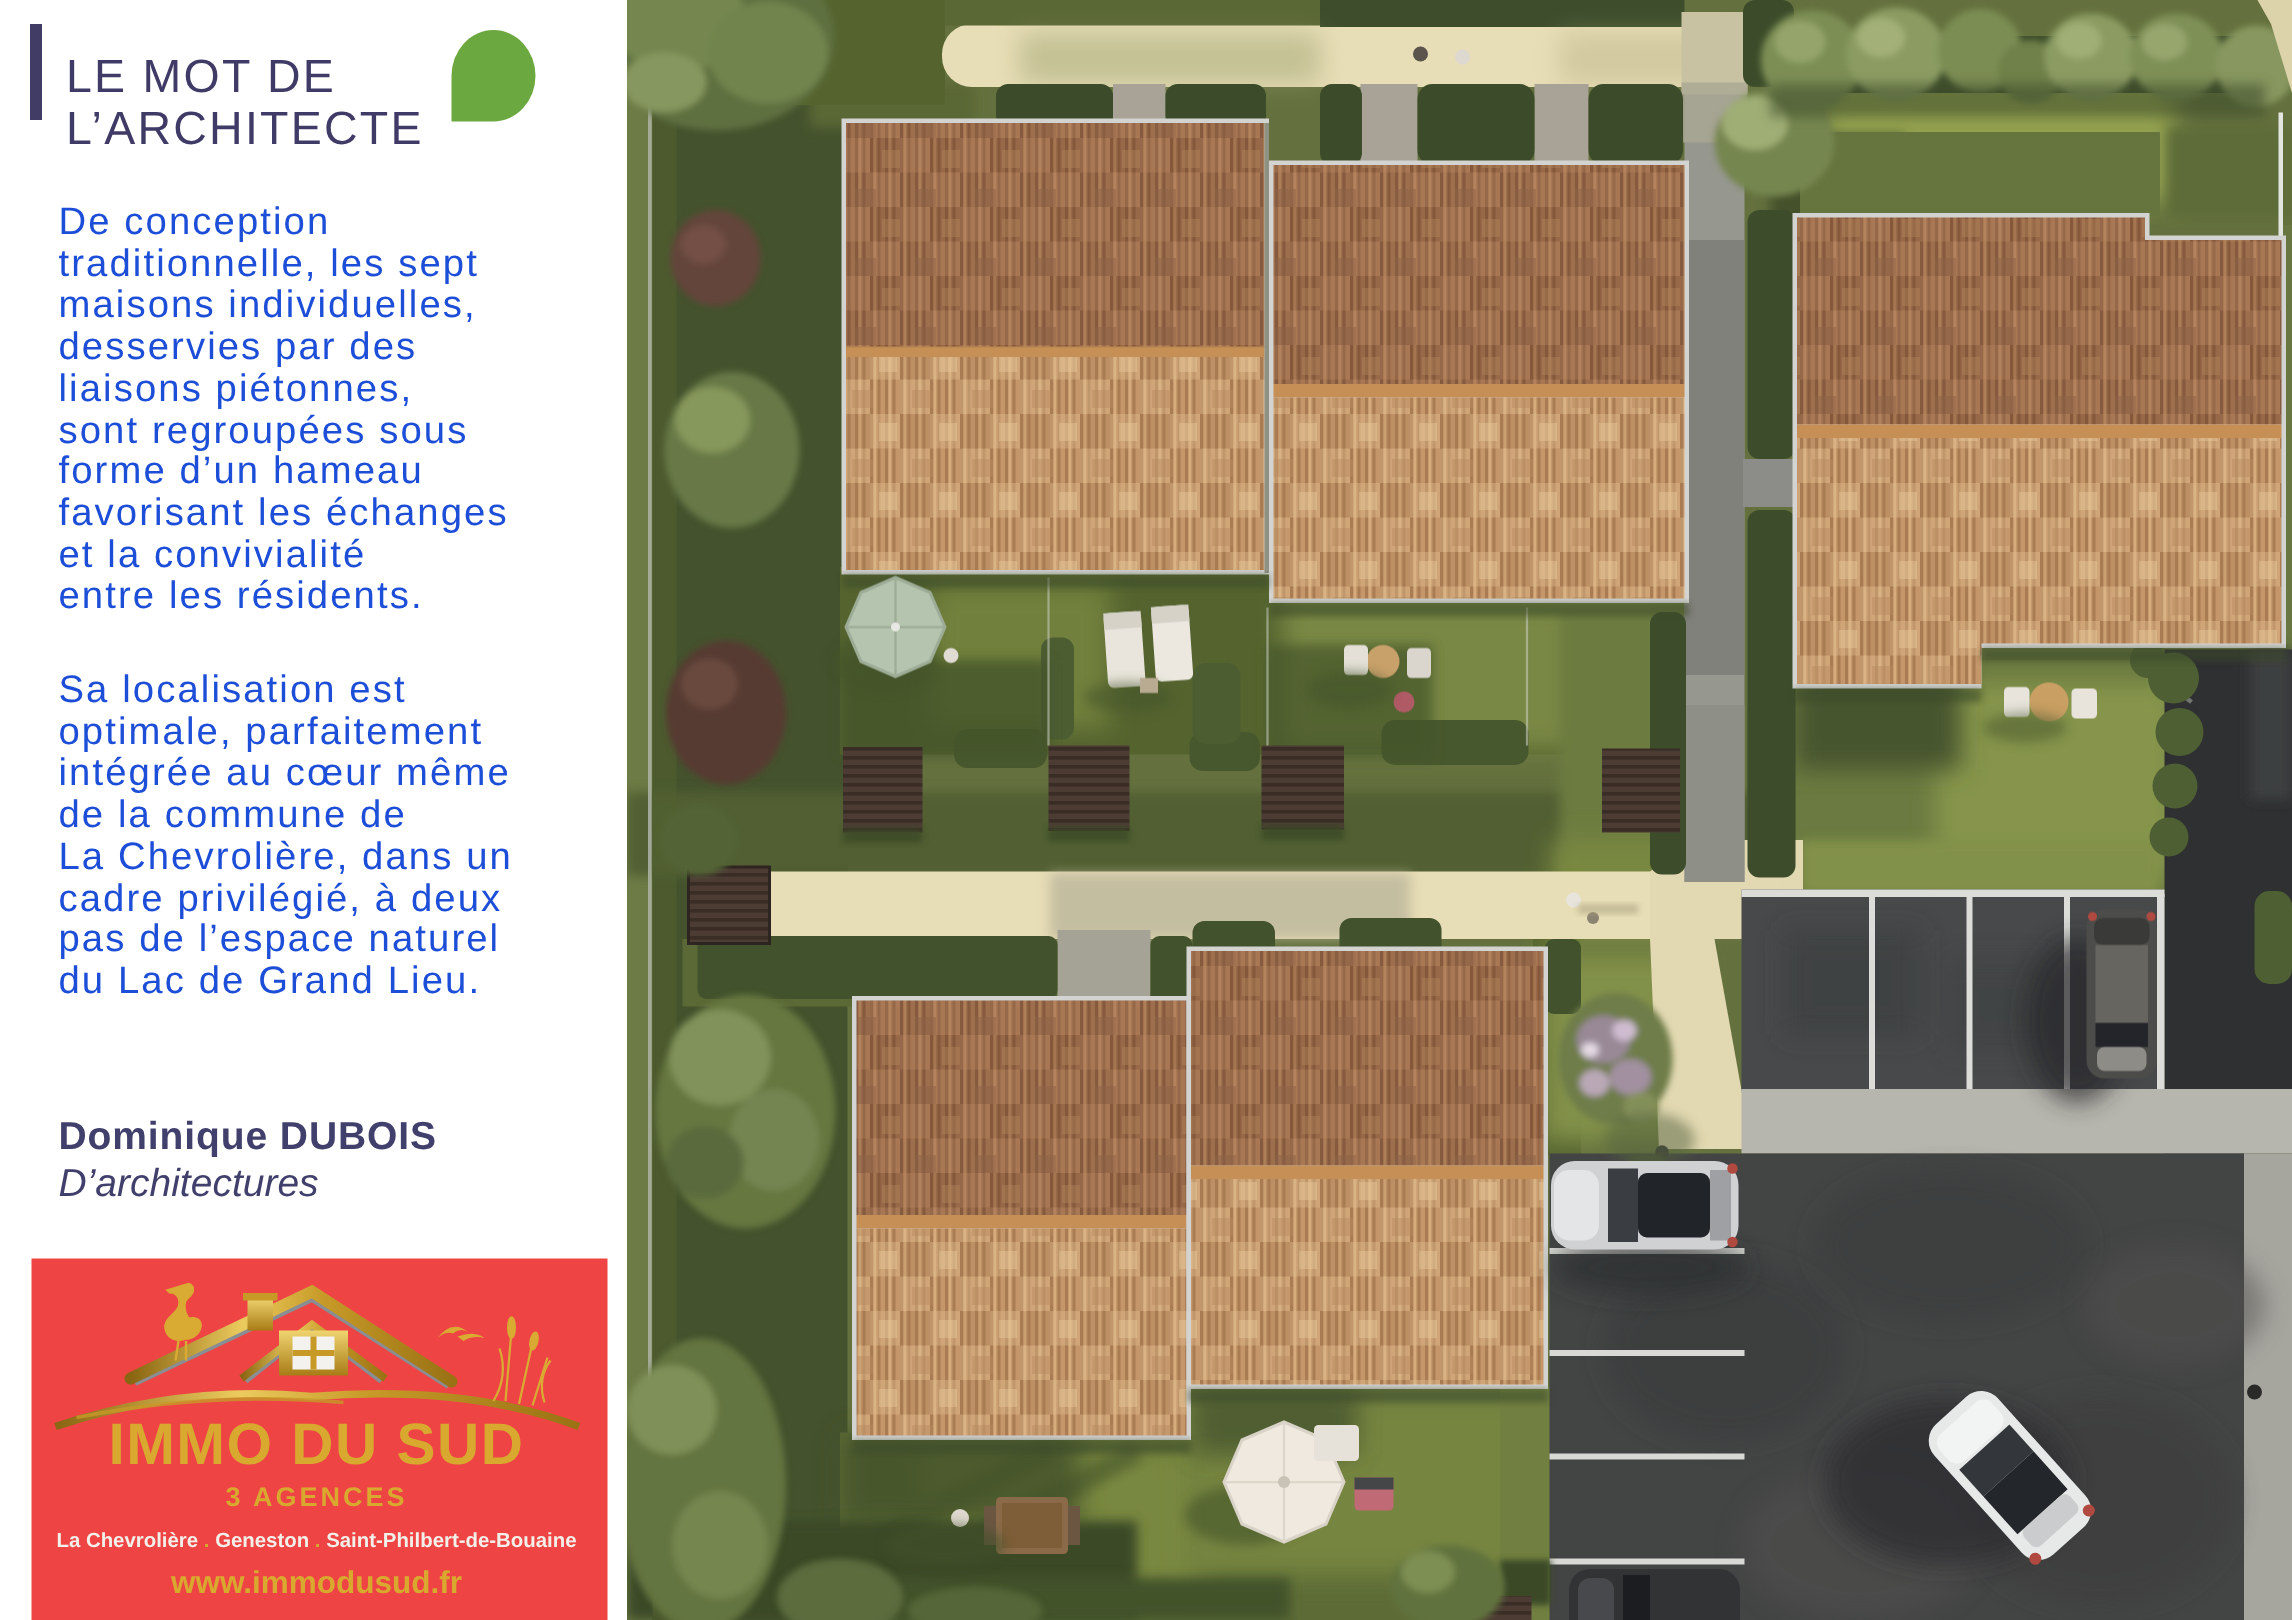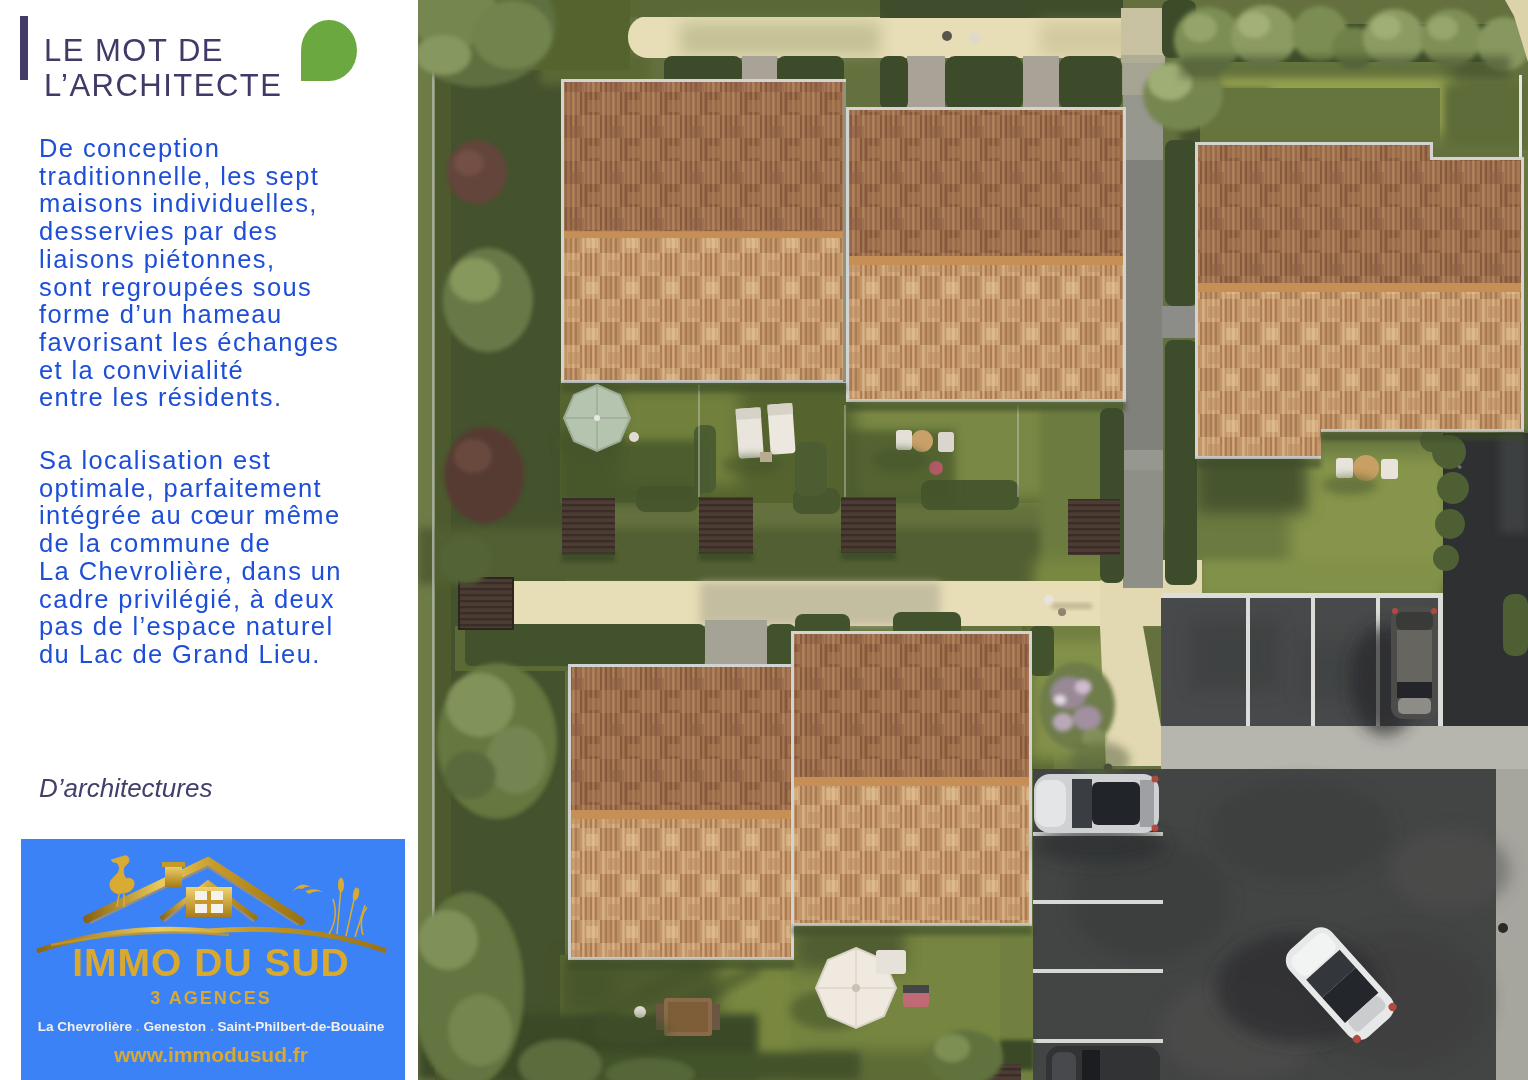--- a/index.html
+++ b/index.html
@@ -7,30 +7,30 @@
        font-family:"Liberation Sans", sans-serif;}
   .abs{position:absolute;}
   #bar{left:20px;top:16px;width:8px;height:64px;background:#413c66;}
   #h1{left:44px;top:2px;font-size:31px;line-height:35px;color:#3f3a66;letter-spacing:1.5px;font-weight:400;margin-top:31px;}
   #drop{left:301px;top:20px;width:56px;height:61px;background:#6ba83f;border-radius:50% 50% 50% 0;}
   .body-txt{left:39px;font-size:25.5px;line-height:27.7px;color:#1d4ed8;letter-spacing:1.4px;}
   #p1{top:135px;}
   #p2{top:447px;}
   #who{left:39px;top:742px;font-size:26px;line-height:31px;color:#413f6b;}
   #who b{letter-spacing:0.6px;}
-  #logo{left:21px;top:839px;width:384px;height:241px;background:#3b82f6;}
+  #logo{left:21px;top:839px;width:384px;height:241px;background:#ef4444;}
 </style>
 </head>
 <body>
 <div class="abs" id="bar"></div>
 <div class="abs" id="h1">LE MOT DE<br>L’ARCHITECTE</div>
 <div class="abs" id="drop"></div>
 <div class="abs body-txt" id="p1">De conception<br>traditionnelle, les sept<br>maisons individuelles,<br>desservies par des<br>liaisons piétonnes,<br>sont regroupées sous<br>forme d’un hameau<br>favorisant les échanges<br>et la convivialité<br>entre les résidents.</div>
 <div class="abs body-txt" id="p2">Sa localisation est<br>optimale, parfaitement<br>intégrée au cœur même<br>de la commune de<br>La Chevrolière, dans un<br>cadre privilégié, à deux<br>pas de l’espace naturel<br>du Lac de Grand Lieu.</div>
-<div class="abs" id="who"><br><i>D’architectures</i></div>
+<div class="abs" id="who"><b>Dominique DUBOIS</b><br><i>D’architectures</i></div>
 <div class="abs" id="logo">
 <svg width="384" height="241" viewBox="0 0 384 241">
   <defs>
     <linearGradient id="gold" x1="0" y1="0" x2="1" y2="0">
       <stop offset="0" stop-color="#8a6512"></stop>
           <stop offset="0.35" stop-color="#eccb5e"></stop>
       <stop offset="0.6" stop-color="#c79a28"></stop>
           <stop offset="1" stop-color="#9a7214"></stop>
     </linearGradient>
     <linearGradient id="gold2" x1="0" y1="0" x2="0" y2="1">

